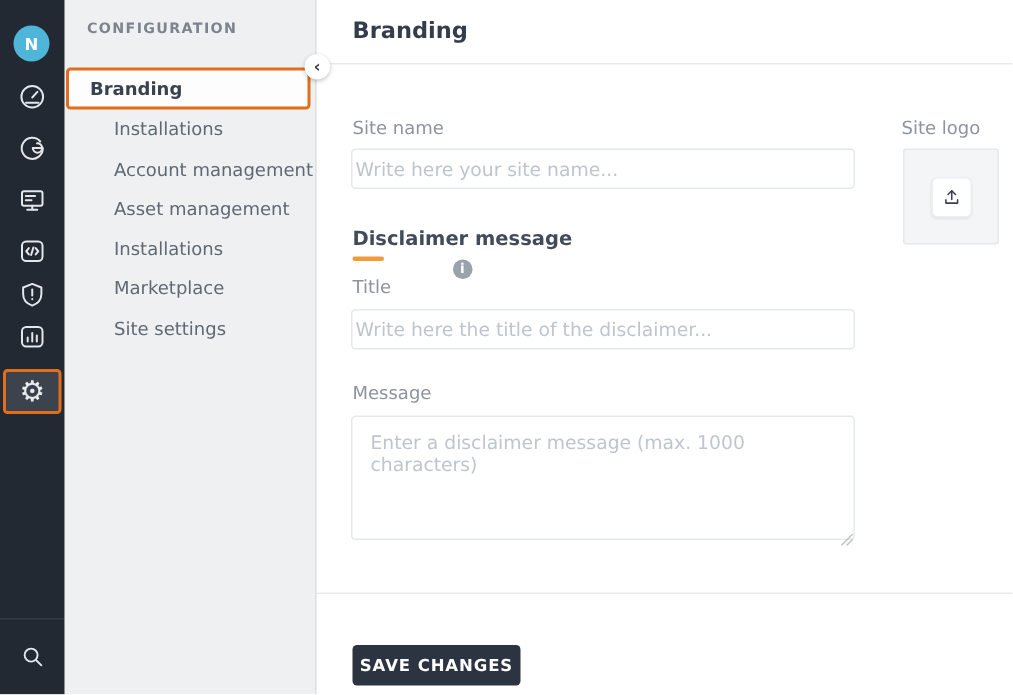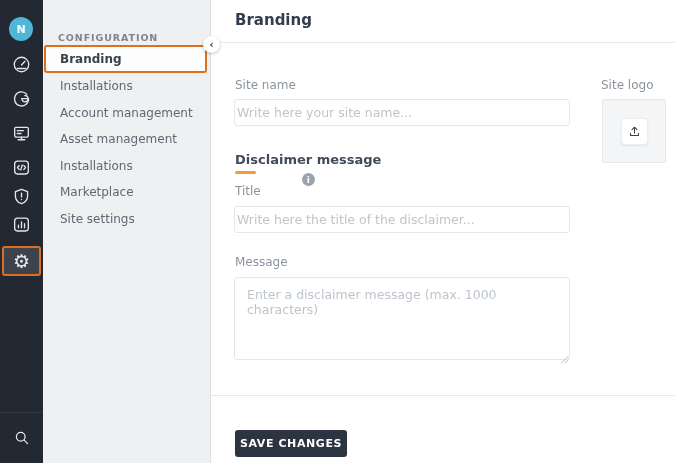--- a/index.html
+++ b/index.html
@@ -17,24 +17,24 @@
   .gear-box { position:absolute; left:2px; top:246px; width:39px; height:30px; background:#3c434d;
               border:2px solid #e06e1d; border-radius:3px; display:flex; align-items:center; justify-content:center; cursor:pointer; }
   .gear-glyph { color:#e9ecef; font-size:19px; line-height:1; }
   .rail-bottom { position:absolute; left:0; top:412px; width:43px; height:51px; border-top:1px solid rgba(255,255,255,.09);
                  display:flex; align-items:center; justify-content:center; }
 
   
   .sidebar { position:absolute; left:43px; top:0; width:168px; height:463px; background:#eef0f2;
              border-right:1px solid #dee1e4; z-index:2; }
   .config-header { position:absolute; left:15px; top:14px; font-size:9.5px; font-weight:600;
-                   letter-spacing:.9px; color:#7d848e;margin-top:18px; }
+                   letter-spacing:.9px; color:#7d848e; }
   .menu { position:absolute; left:0; top:45px; width:168px; }
   .menu-item { position:relative; height:26.5px; display:flex; align-items:center;
-               padding-left:17px; font-size:12px; color:#5f6873; cursor:pointer; }
+               padding-left:33px; font-size:12px; color:#5f6873; cursor:pointer; }
   .menu-item.selected { height:28px; margin:0 4px 0 1px; padding-left:14px; background:#fdfdfd;
                         border:2px solid #e06e1d; border-radius:3px; color:#39424f; font-weight:600; }
 
   
   .collapse-btn { position:absolute; left:203px; top:36px; width:17px; height:17px; border-radius:50%;
                   background:#fff; box-shadow:0 1px 3px rgba(0,0,0,.25); z-index:4;
                   display:flex; align-items:center; justify-content:center;
                   font-size:11px; font-weight:bold; color:#39414e; cursor:pointer; line-height:1; }
 
   

